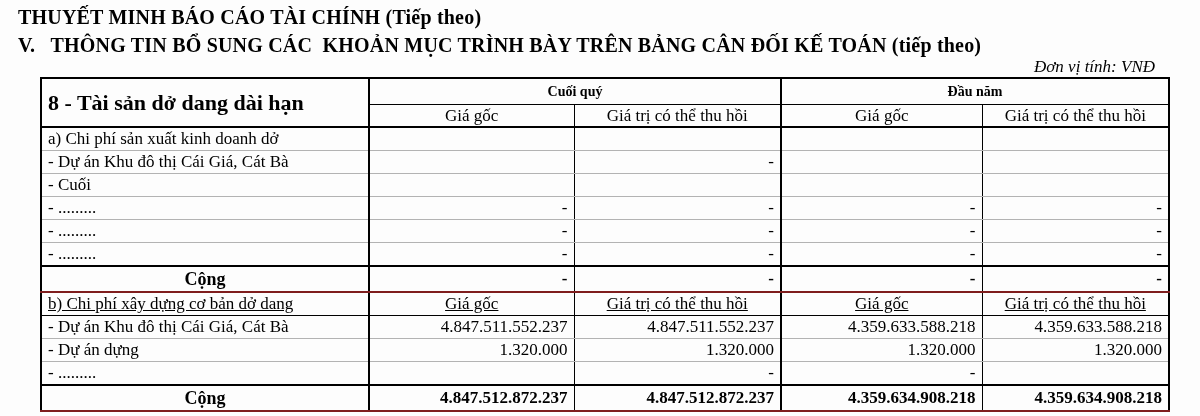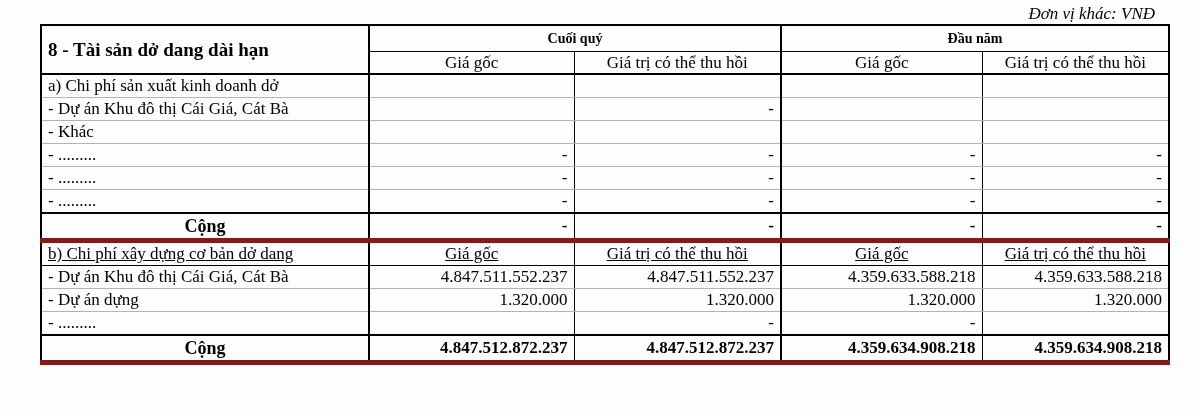--- a/index.html
+++ b/index.html
@@ -44,53 +44,55 @@
   
   .c1 { border-left: 2px solid #000; border-right: 2px solid #000; }
   .c2 { border-right: 1px solid #000; }
   .c3 { border-right: 2px solid #000; }
   .c4 { border-right: 1px solid #000; }
   .c5 { border-right: 2px solid #000; }
   
   thead tr.h1 th { border-top: 2px solid #000; height: 25px; }
   th.corner {
     border-bottom: 2px solid #000;
-    text-align: left; font-weight: bold; font-size: 19px;
+    text-align: left; font-weight: bold; font-size: 22px;
     vertical-align: middle;
     margin-left: 12px;
   }
   th.group {
     border-bottom: 1px solid #000;
     text-align: center; font-weight: bold; font-size: 14px;
     border-right: 2px solid #000;
   }
   thead tr.h2 th {
     border-bottom: 2px solid #000;
     height: 21px; text-align: center; font-weight: normal;
   }
   
   tbody td { border-bottom: 1px solid #b3b3b3; height: 22px; }
   tbody td.label { text-align: left; }
   tbody td.val { text-align: right; }
   tr.row-subheader td { border-bottom: 1px solid #000; text-decoration: underline; }
   tr.row-subheader td.val { text-align: center; }
   tr.row-total td {
     border-top: 2px solid #000;
-    border-bottom: 5px solid #7f1d1d;
+    border-bottom: 2px solid #7f1d1d;
     font-weight: bold;
     height: 24px;
     font-family: Liberation Serif, serif;
   }
   tr.row-total td.label { text-align: center; font-size: 18px; }
 </style>
 </head>
 <body>
 
 <div class="doc">
-  <div class="unit-note">Đơn vị khác: VNĐ</div>
+  <div class="title-line1">THUYẾT MINH BÁO CÁO TÀI CHÍNH (Tiếp theo)</div>
+  <div class="title-line2">V.   THÔNG TIN BỔ SUNG CÁC  KHOẢN MỤC TRÌNH BÀY TRÊN BẢNG CÂN ĐỐI KẾ TOÁN (tiếp theo)</div>
+  <div class="unit-note">Đơn vị tính: VNĐ</div>
 
   <table class="fin">
     <colgroup>
       <col style="width:328px">
       <col style="width:205px">
       <col style="width:207px">
       <col style="width:201px">
       <col style="width:187px">
     </colgroup>
     <thead>
@@ -115,21 +117,21 @@
           <td class="c5 val"></td>
         </tr>
         <tr class="row-item">
           <td class="c1 label">- Dự án Khu đô thị Cái Giá, Cát Bà</td>
           <td class="c2 val"></td>
           <td class="c3 val">-</td>
           <td class="c4 val"></td>
           <td class="c5 val"></td>
         </tr>
         <tr class="row-item">
-          <td class="c1 label">- Khác</td>
+          <td class="c1 label">- Cuối</td>
           <td class="c2 val"></td>
           <td class="c3 val"></td>
           <td class="c4 val"></td>
           <td class="c5 val"></td>
         </tr>
         <tr class="row-item">
           <td class="c1 label">- .........</td>
           <td class="c2 val">-</td>
           <td class="c3 val">-</td>
           <td class="c4 val">-</td>

